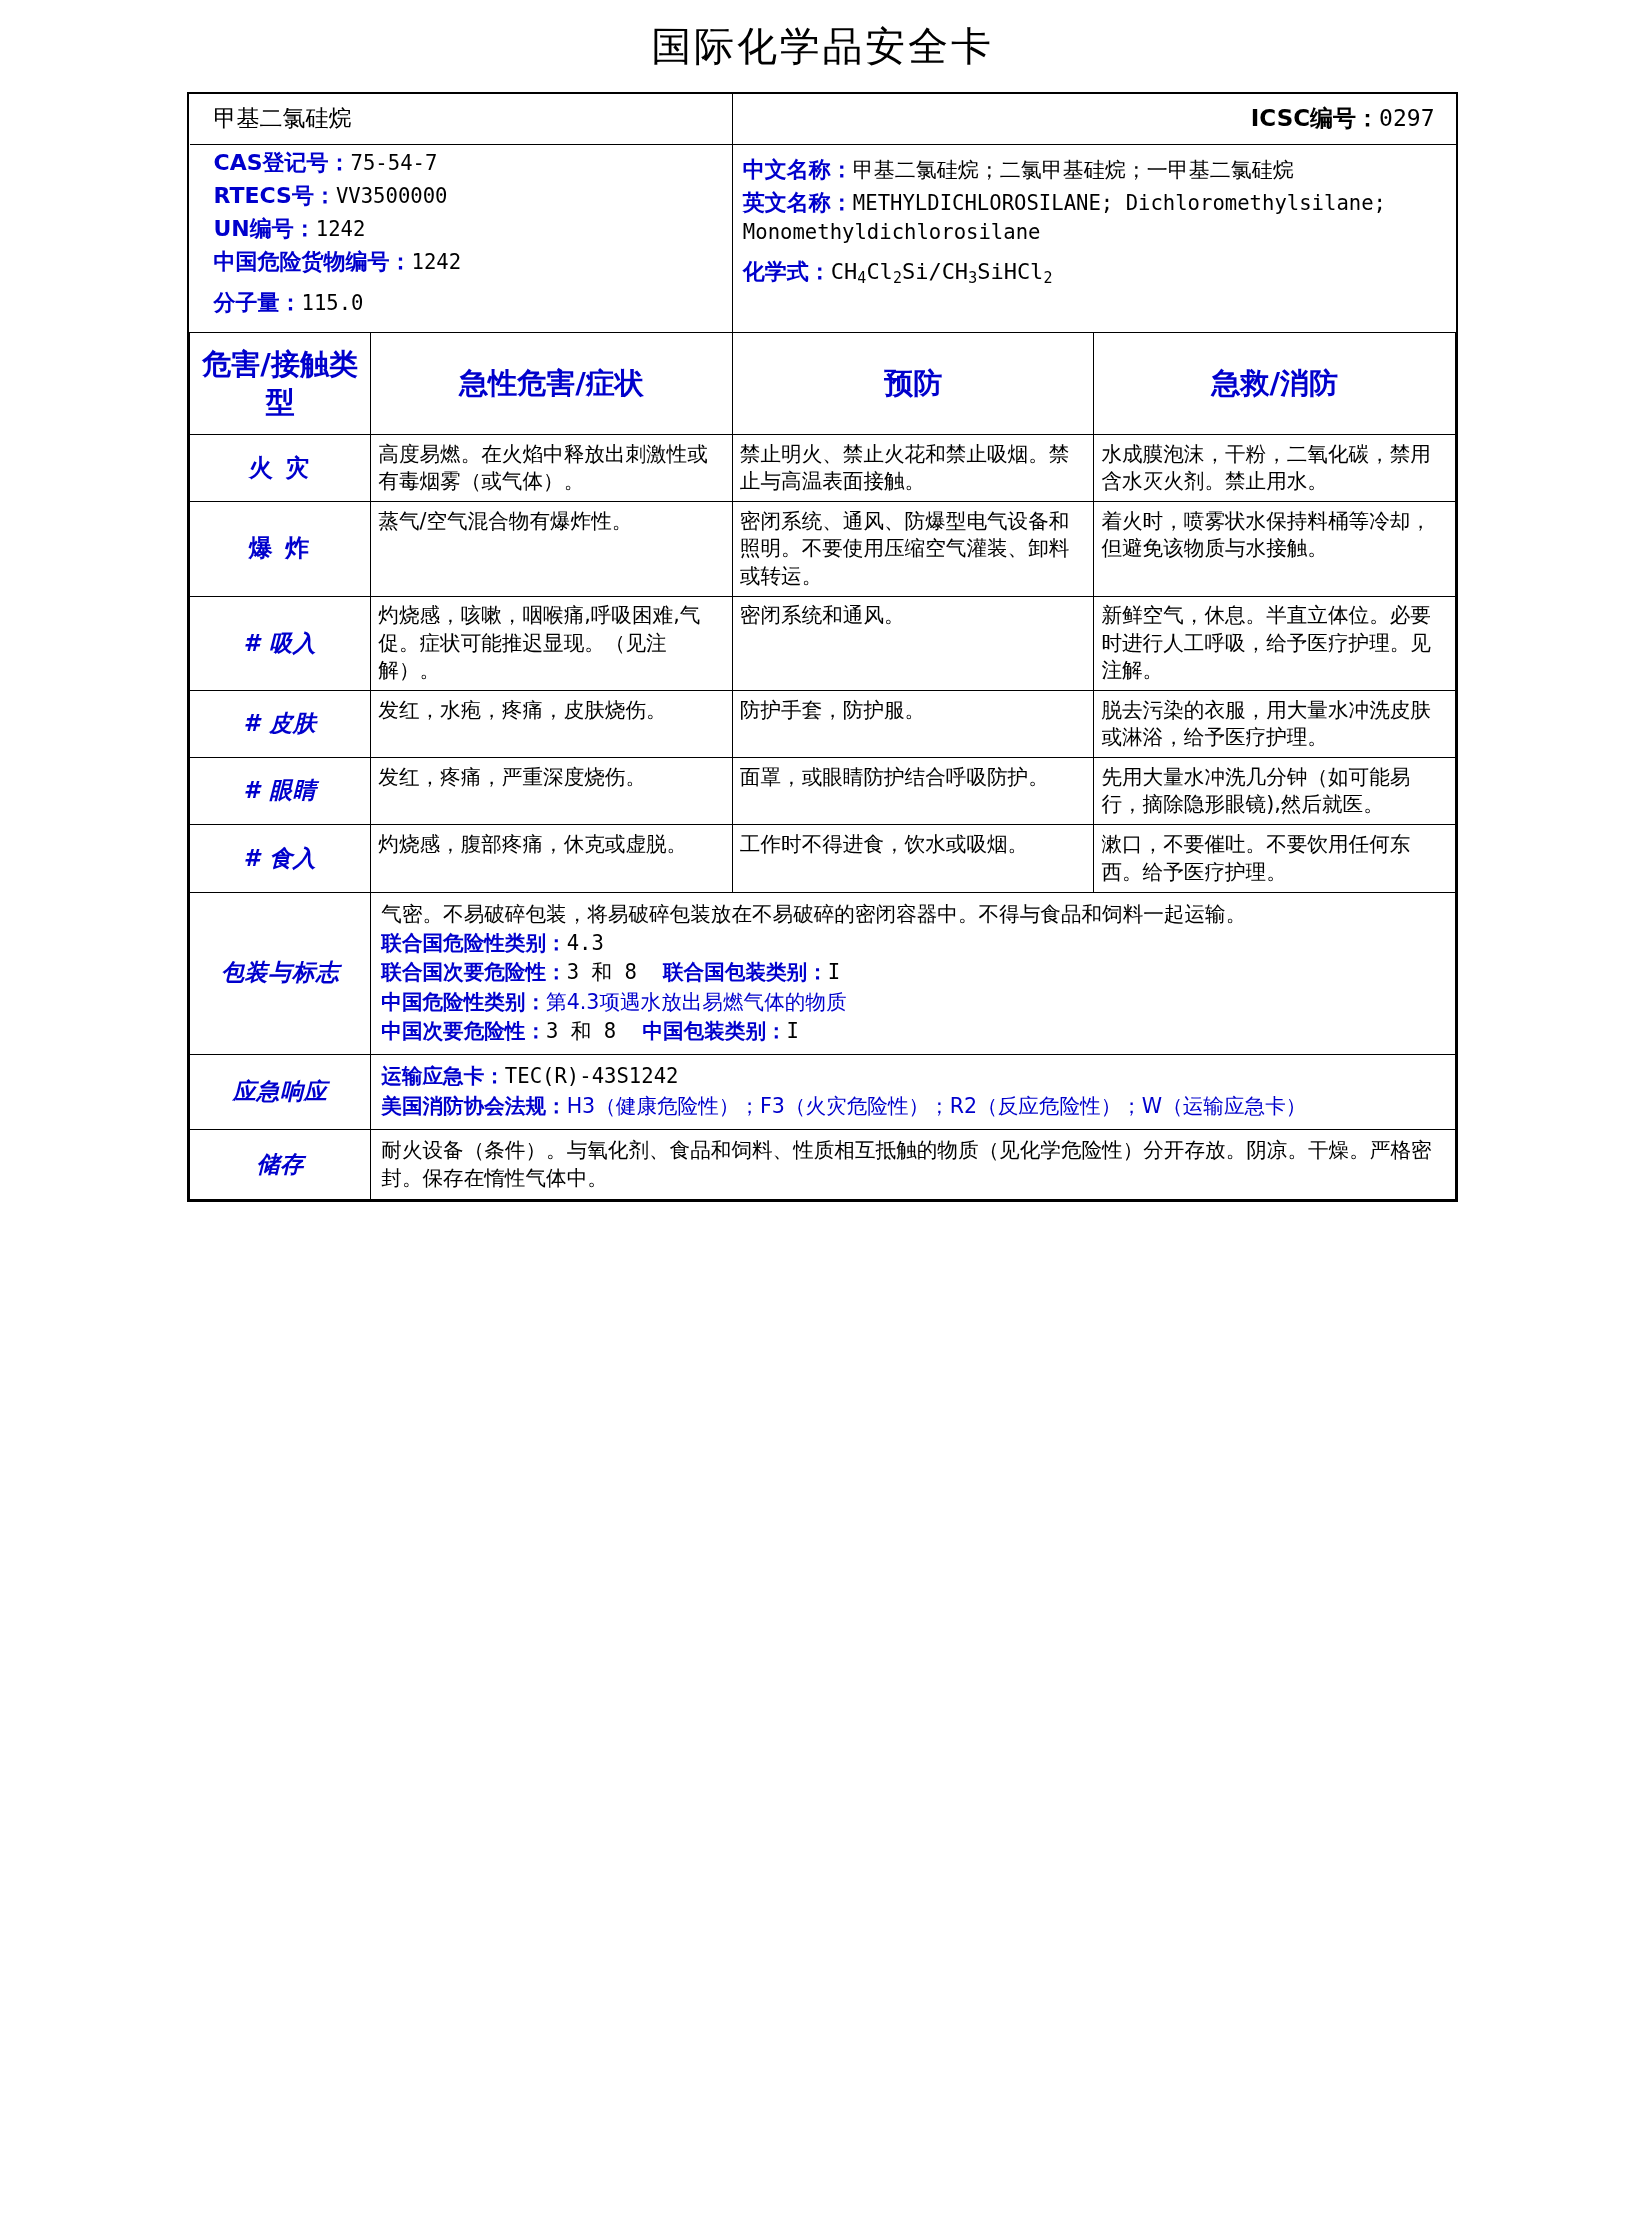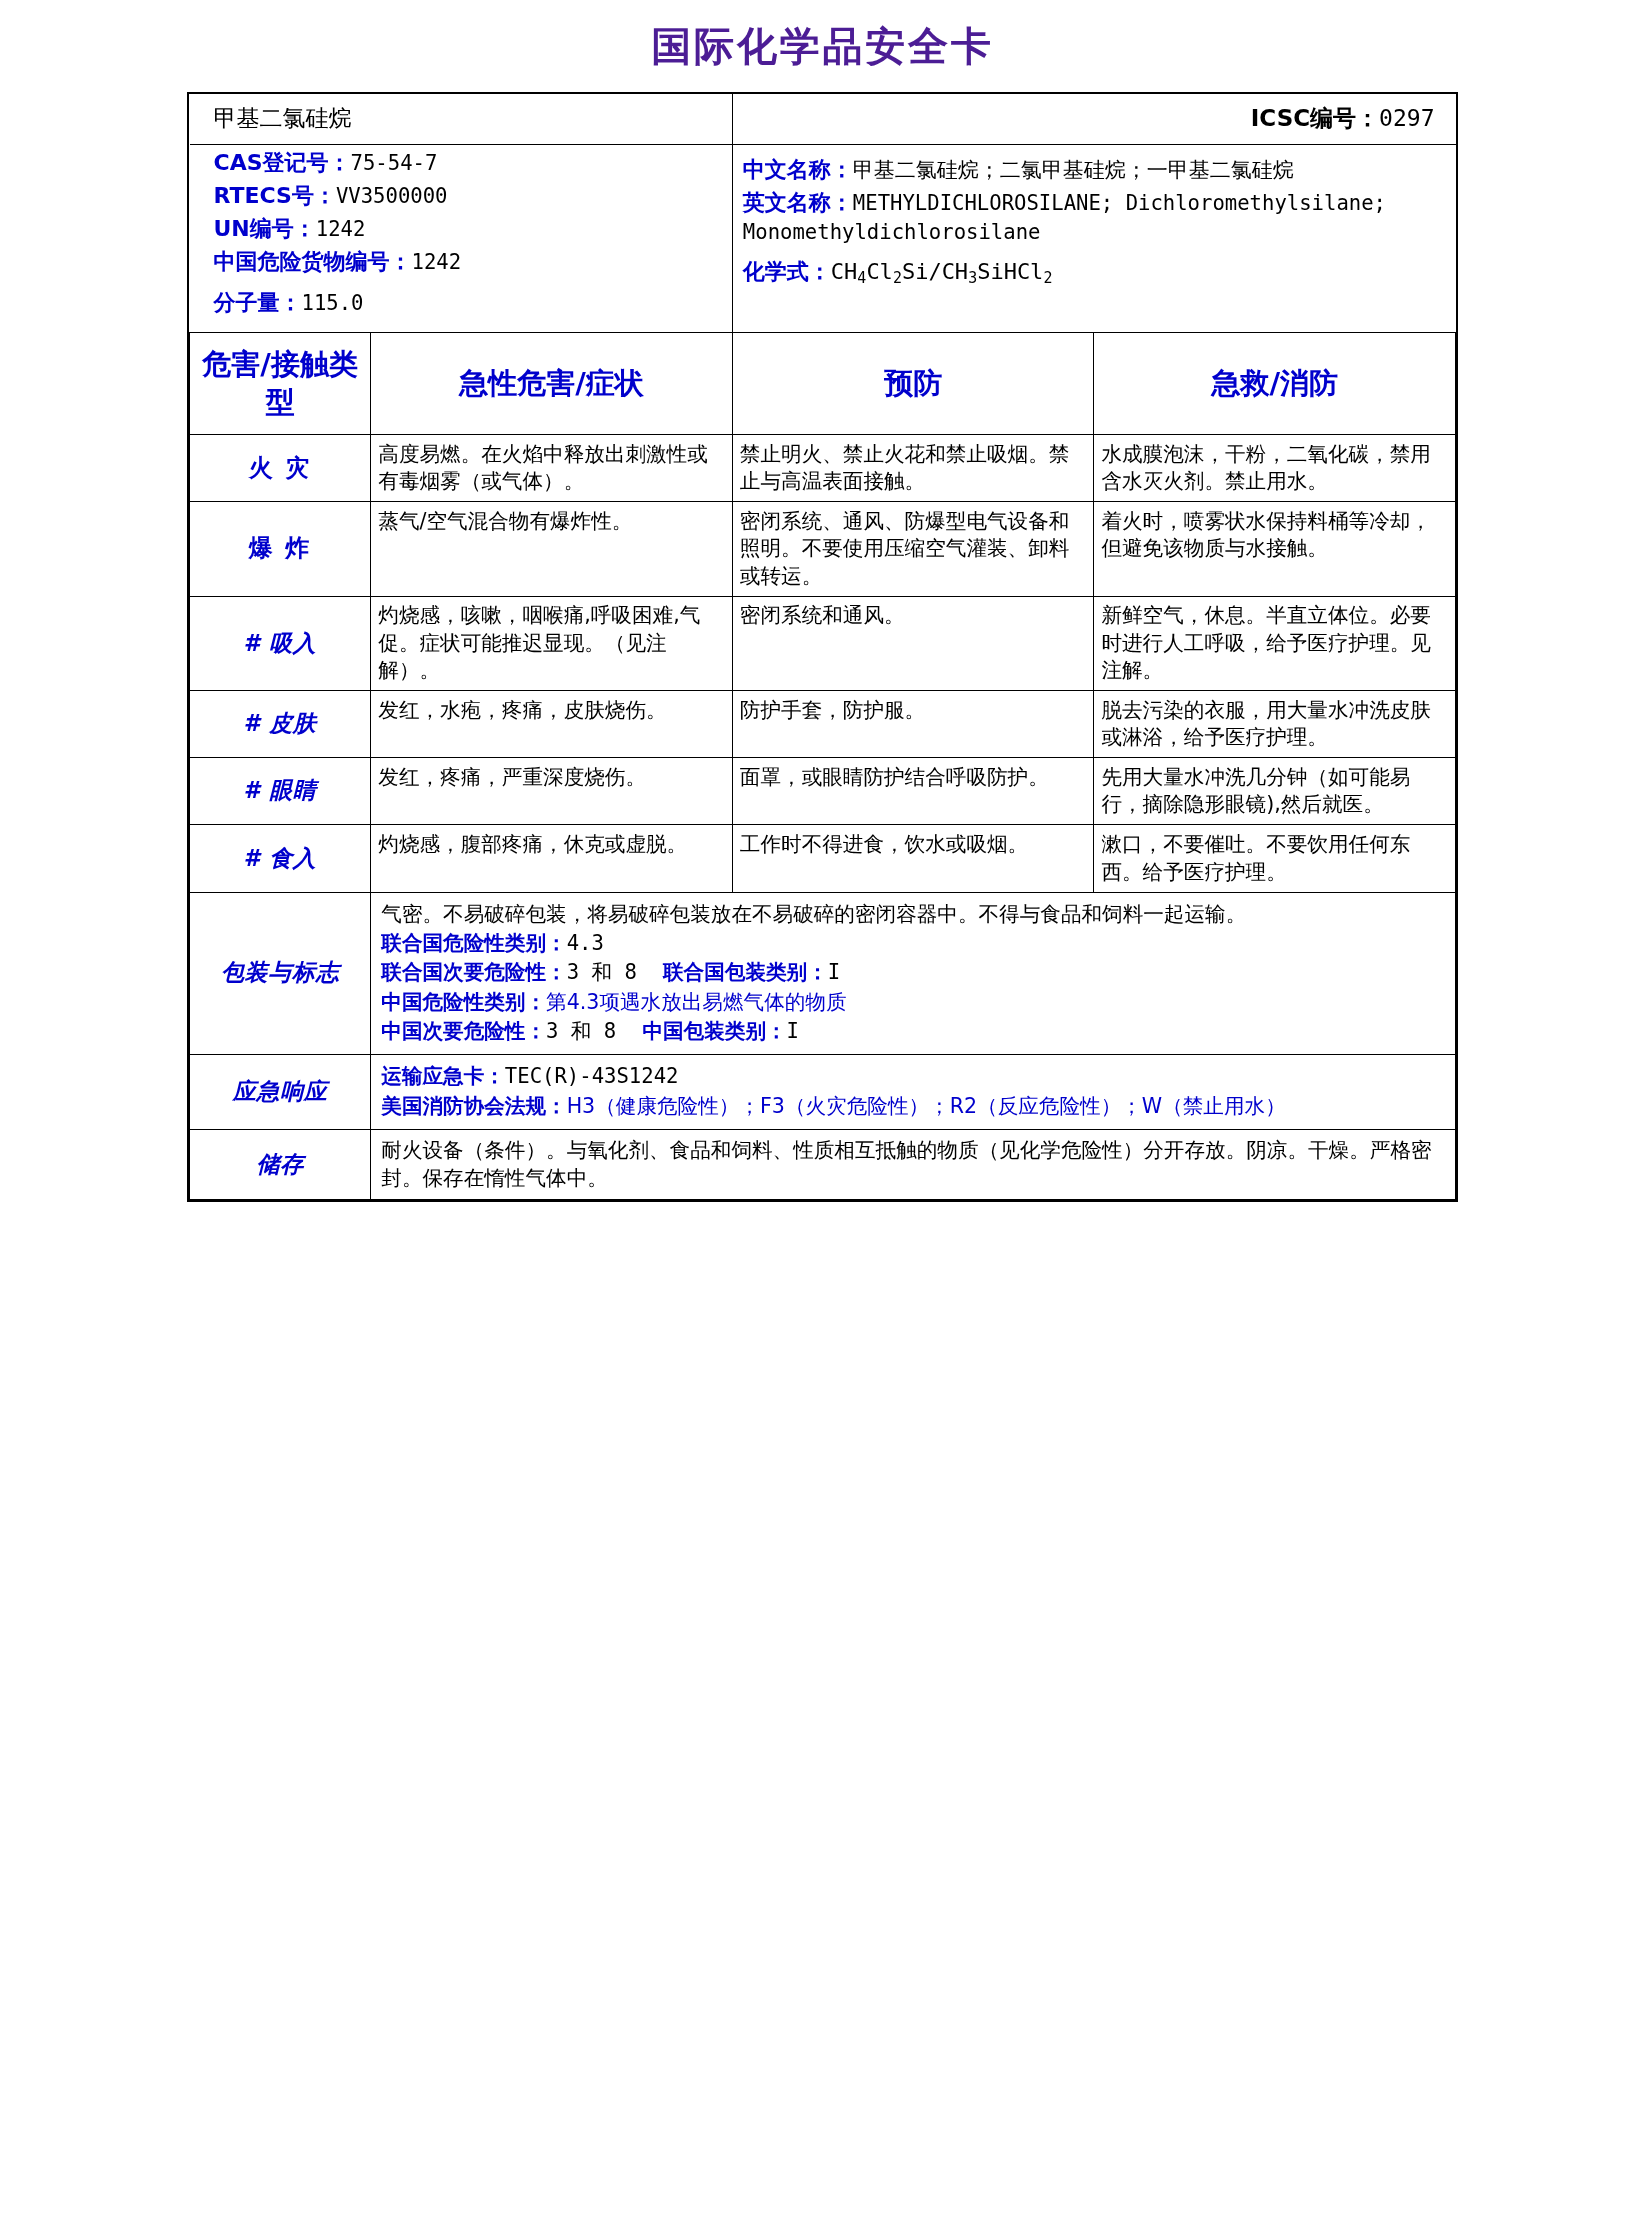--- a/index.html
+++ b/index.html
@@ -12,22 +12,22 @@
     font-family: "Liberation Serif", serif;
     color: #000000;
   }
   .page {
     width: 1645px;
     box-sizing: border-box;
     padding: 0;
   }
   .doc-title {
     text-align: center;
-    color: #4c1d95;
-    font-weight: bold;
+    color: #000000;
+    font-weight: normal;
     font-size: 40px;
     letter-spacing: 2.8px;
     margin: 18.5px 0 18.5px 0;
     font-family: "DejaVu Sans", sans-serif;
   }
   .card {
     margin: 0 auto;
     width: 1271px;
     border: 2.1px solid #000;
     box-sizing: border-box;
@@ -245,21 +245,21 @@
         </td>
       </tr>
 
       <tr>
         <td class="rowlabel small">应急响应</td>
         <td colspan="3" class="wide">
           <div class="pkg-line">
             <span class="bl">运输应急卡：</span><span class="num">TEC(R)-43S1242</span>
           </div>
           <div class="pkg-line">
-            <span class="bl">美国消防协会法规：</span><span class="blu">H3（健康危险性）；F3（火灾危险性）；R2（反应危险性）；W（禁止用水）</span>
+            <span class="bl">美国消防协会法规：</span><span class="blu">H3（健康危险性）；F3（火灾危险性）；R2（反应危险性）；W（运输应急卡）</span>
           </div>
         </td>
       </tr>
 
       <tr>
         <td class="rowlabel small">储存</td>
         <td colspan="3" class="wide">耐火设备（条件）。与氧化剂、食品和饲料、性质相互抵触的物质（见化学危险性）分开存放。阴凉。干燥。严格密封。保存在惰性气体中。</td>
       </tr>
 
     </tbody>

